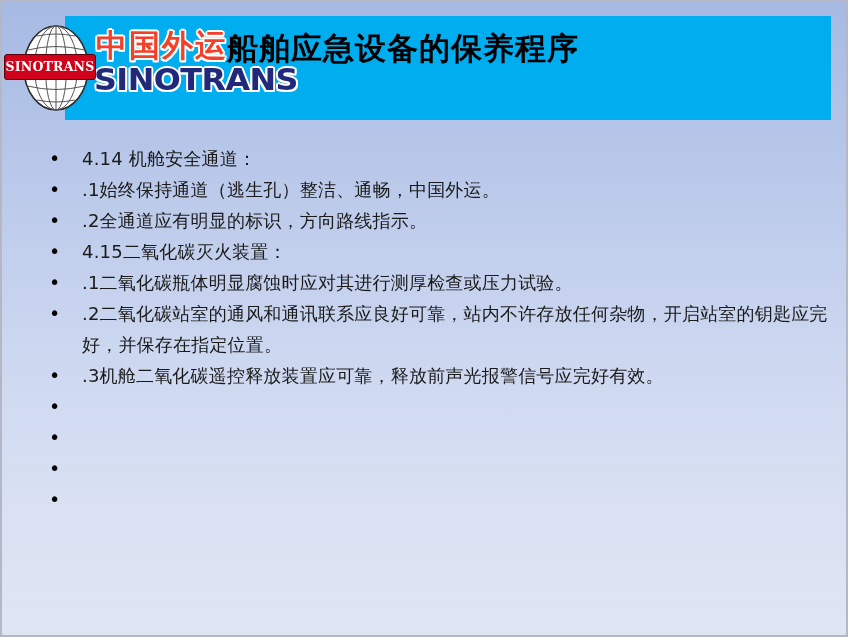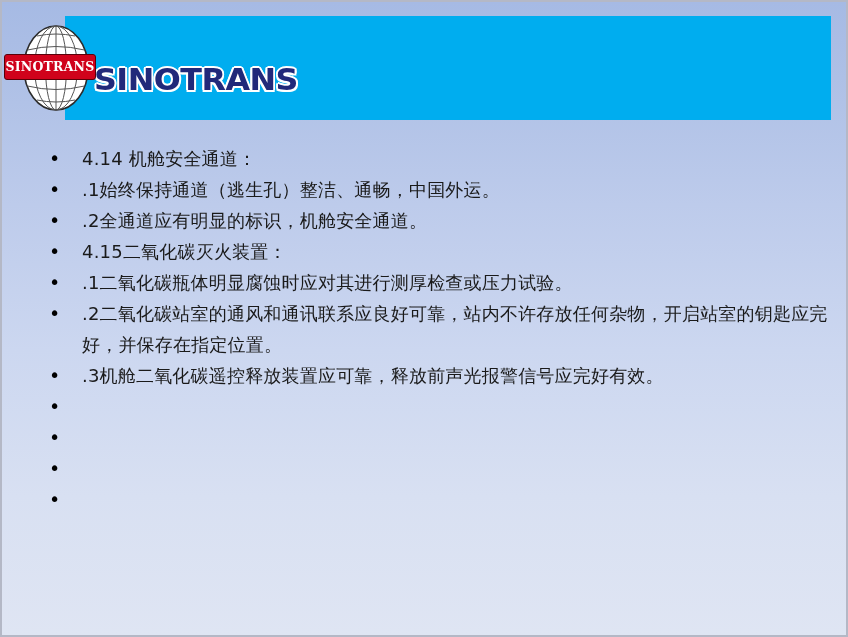--- a/index.html
+++ b/index.html
@@ -172,58 +172,60 @@
 
   .bullet-row.empty .bullet-text { min-height: 30px; }
   .bullet-row.empty { min-height: 30px; }
 </style>
 </head>
 <body>
 
 <div class="slide">
 
   <div class="title-band"></div>
+  <div class="title-text">船舶应急设备的保养程序</div>
 
   <div class="logo-block">
 
     <div class="globe-wrap">
       <svg width="92" height="92" viewBox="0 0 92 92" aria-hidden="true">
         <ellipse cx="46" cy="46" rx="32" ry="42" fill="#ffffff" stroke="#2b2b2b" stroke-width="1.6"></ellipse>
         <ellipse cx="46" cy="46" rx="10.5" ry="42" fill="none" stroke="#555555" stroke-width="1"></ellipse>
         <ellipse cx="46" cy="46" rx="21.5" ry="42" fill="none" stroke="#555555" stroke-width="1"></ellipse>
         <line x1="46" y1="4" x2="46" y2="88" stroke="#555555" stroke-width="1"></line>
         <line x1="14.2" y1="46" x2="77.8" y2="46" stroke="#555555" stroke-width="1"></line>
         <path d="M 17.5 28 Q 46 21 74.5 28" fill="none" stroke="#555555" stroke-width="1"></path>
         <path d="M 17.5 64 Q 46 71 74.5 64" fill="none" stroke="#555555" stroke-width="1"></path>
         <path d="M 27 14 Q 46 10 65 14" fill="none" stroke="#555555" stroke-width="1"></path>
         <path d="M 27 78 Q 46 82 65 78" fill="none" stroke="#555555" stroke-width="1"></path>
       </svg>
     </div>
 
     <div class="sinotrans-banner">SINOTRANS</div>
 
+    <div class="cn-logo">中国外运</div>
 
     <div class="en-logo">SINOTRANS</div>
   </div>
 
   <div class="body-list">
 
     <div class="bullet-row">
       <span class="bullet-dot">•</span>
       <span class="bullet-text">4.14 机舱安全通道：</span>
     </div>
 
     <div class="bullet-row">
       <span class="bullet-dot">•</span>
       <span class="bullet-text">.1始终保持通道（逃生孔）整洁、通畅，中国外运。</span>
     </div>
 
     <div class="bullet-row">
       <span class="bullet-dot">•</span>
-      <span class="bullet-text">.2全通道应有明显的标识，机舱安全通道。</span>
+      <span class="bullet-text">.2全通道应有明显的标识，方向路线指示。</span>
     </div>
 
     <div class="bullet-row">
       <span class="bullet-dot">•</span>
       <span class="bullet-text">4.15二氧化碳灭火装置：</span>
     </div>
 
     <div class="bullet-row">
       <span class="bullet-dot">•</span>
       <span class="bullet-text">.1二氧化碳瓶体明显腐蚀时应对其进行测厚检查或压力试验。</span>

